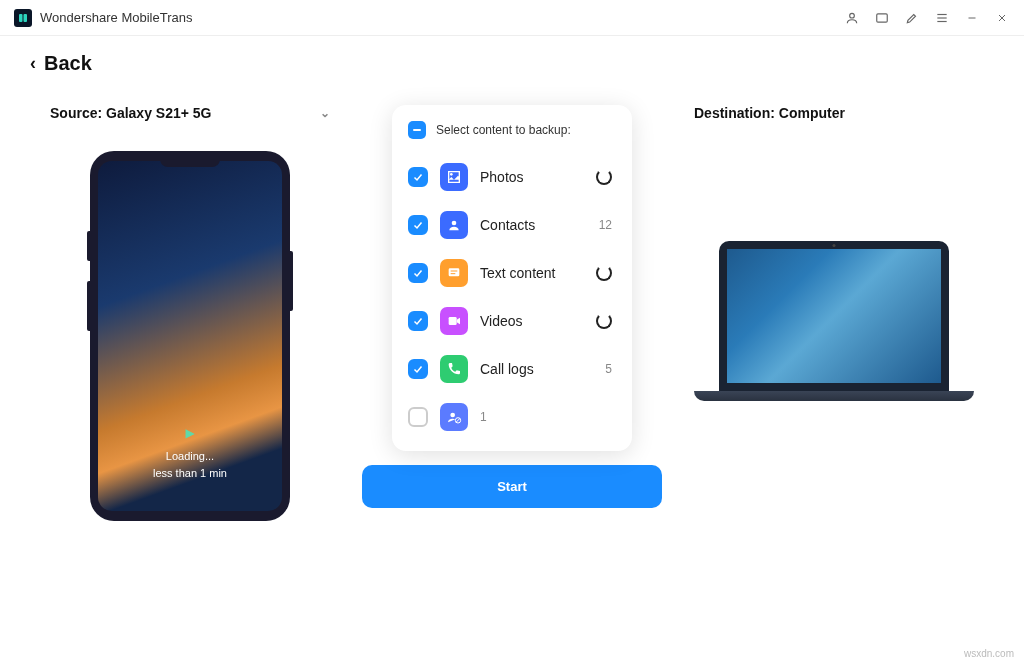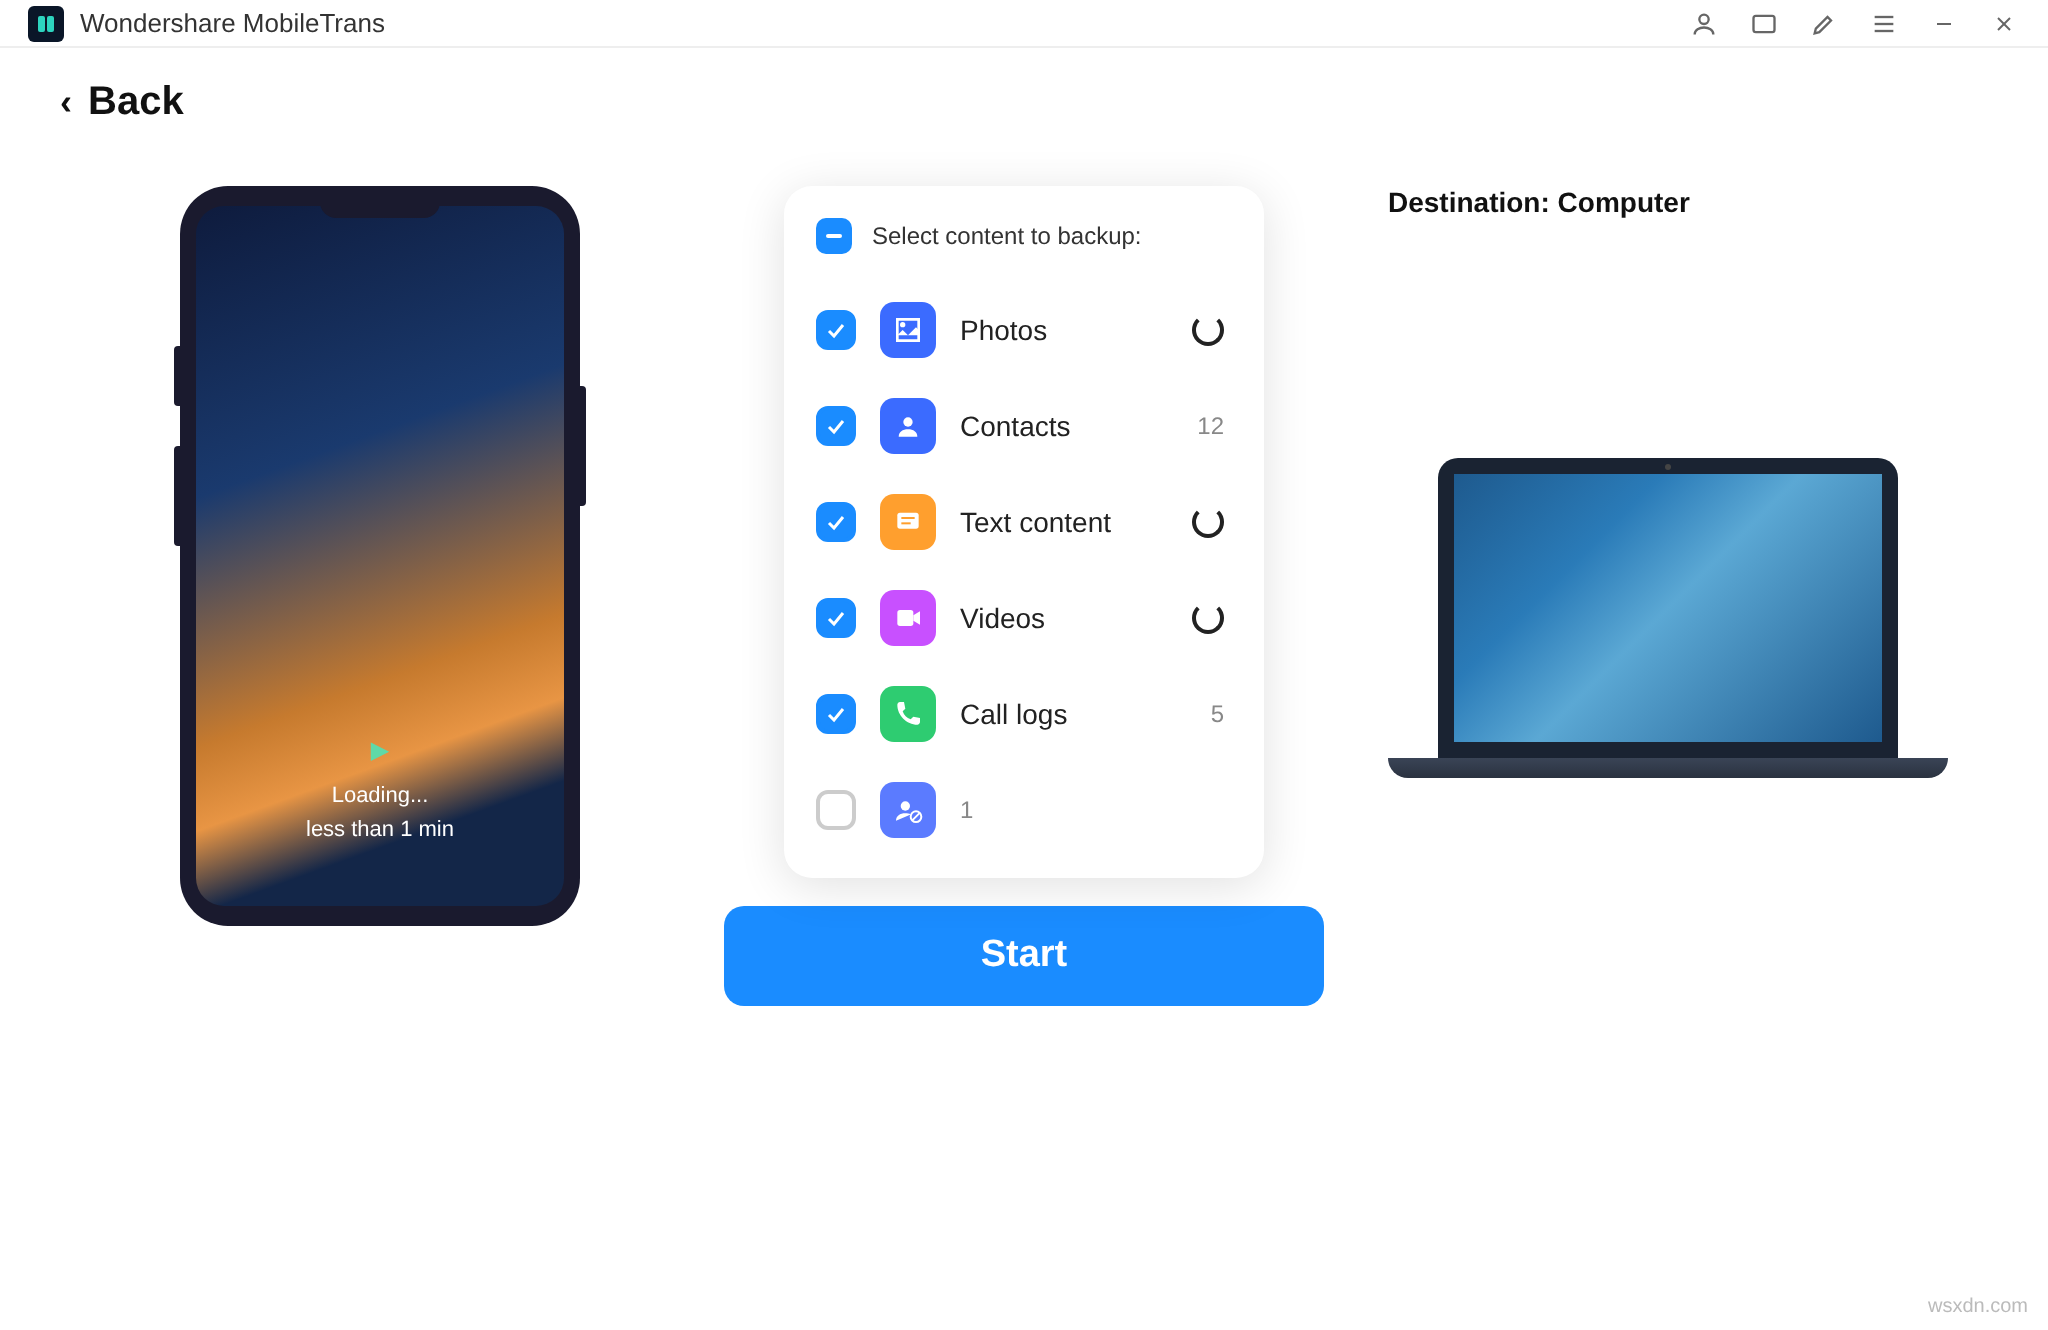--- a/index.html
+++ b/index.html
@@ -1,18 +1,18 @@
 <!DOCTYPE html>
 <html><head>
 <meta charset="utf-8">
 <style>
 * { box-sizing: border-box; margin: 0; padding: 0; font-family: -apple-system, BlinkMacSystemFont, "Segoe UI", Arial, sans-serif; }
 body { width: 1024px; height: 665px; background: #fff; overflow: hidden; position: relative; }
 
-.titlebar { display: flex; align-items: center; height: 24px; padding: 0 14px; border-bottom: 1px solid #eee; }
+.titlebar { display: flex; align-items: center; height: 36px; padding: 0 14px; border-bottom: 1px solid #eee; }
 .app-logo { width: 18px; height: 18px; background: #0a1628; border-radius: 3px; display: flex; align-items: center; justify-content: center; margin-right: 8px; }
 .app-logo svg { width: 10px; height: 10px; }
 .app-title { font-size: 13px; color: #333; }
 .title-spacer { flex: 1; }
 .title-icons { display: flex; gap: 14px; align-items: center; }
 .title-icon { width: 16px; height: 16px; display: flex; align-items: center; justify-content: center; cursor: pointer; color: #666; }
 
 .back-row { display: flex; align-items: center; padding: 16px 30px 0; }
 .back-btn { display: flex; align-items: center; gap: 8px; cursor: pointer; font-size: 20px; font-weight: 700; color: #111; }
 .back-chevron { font-size: 18px; font-weight: 700; }
@@ -52,21 +52,21 @@
 .content-item { display: flex; align-items: center; gap: 12px; padding: 10px 6px 10px 0; }
 .item-check { width: 20px; height: 20px; border-radius: 6px; border: 2px solid #ccc; cursor: pointer; flex-shrink: 0; display: flex; align-items: center; justify-content: center; }
 .item-check.checked { background: #1a8cff; border-color: #1a8cff; }
 .item-check.checked svg { display: block; }
 .item-check svg { display: none; width: 12px; height: 12px; }
 .item-icon { width: 28px; height: 28px; border-radius: 7px; display: flex; align-items: center; justify-content: center; flex-shrink: 0; }
 .item-label { flex: 1; font-size: 14px; color: #222; }
 .item-count { font-size: 12px; color: #888; }
 .spinner { width: 16px; height: 16px; border: 2px solid #222; border-radius: 50%; border-top-color: transparent; }
 
-.start-btn { width: 300px; margin: 14px auto 16px; background: #1a8cff; color: #fff; font-size: 19px; font-weight: 600; padding: 14px; border: none; border-radius: 10px; cursor: pointer; display: block; }
+.start-btn { width: 300px; margin: 14px auto 16px; background: #1a8cff; color: #fff; font-size: 13px; font-weight: 600; padding: 14px; border: none; border-radius: 10px; cursor: pointer; display: block; }
 
 .center-wrap { display: flex; flex-direction: column; align-items: center; }
 
 .watermark { position: absolute; bottom: 6px; right: 10px; font-size: 10px; color: #bbb; }
 </style>
 </head>
 <body>
 
 <div class="titlebar">
   <div class="app-logo">
@@ -117,20 +117,24 @@
 
 <div class="back-row">
   <div class="back-btn">
     <span class="back-chevron">‹</span>
     <span>Back</span>
   </div>
 </div>
 
 <div class="main">
   <div class="col-left">
+    <div class="source-row device-label">
+      <span><span>Source:</span> <span>Galaxy S21+ 5G</span></span>
+      <span style="color:#888;font-size:12px;">⌄</span>
+    </div>
     <div class="phone">
       <div class="phone-btn-left"></div>
       <div class="phone-btn-left2"></div>
       <div class="phone-btn-right"></div>
       <div class="phone-screen">
         <div class="phone-notch"></div>
         <div class="play-icon">▶</div>
         <div class="loading-text">
           <div>Loading...</div>
           <div>less than 1 min</div>

